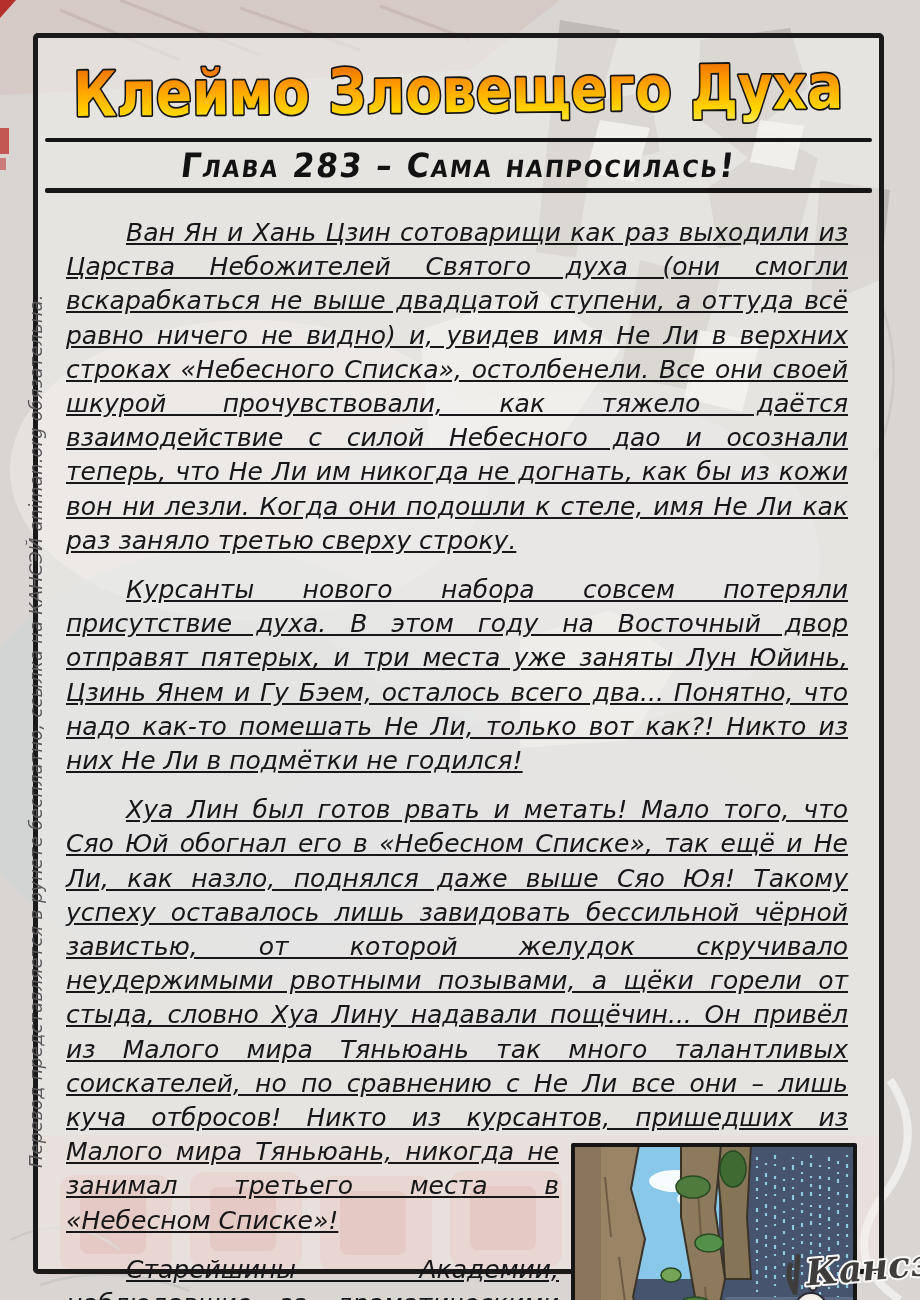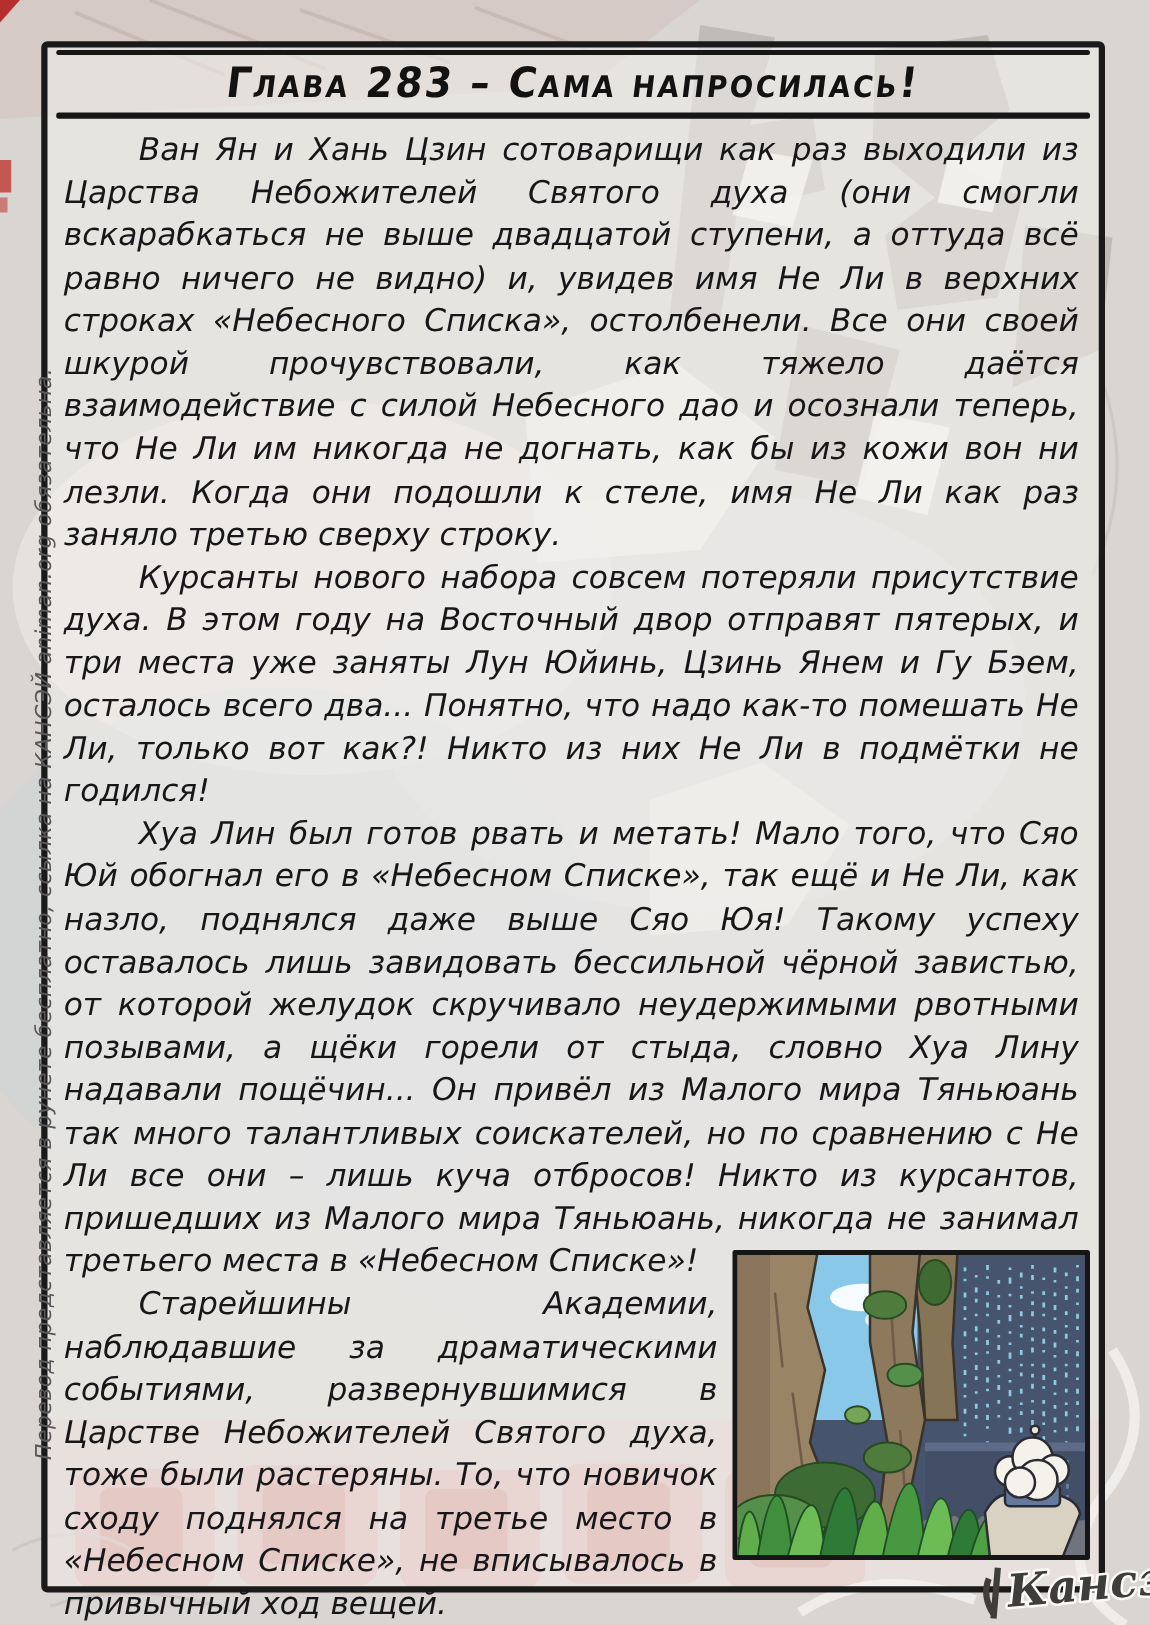--- a/index.html
+++ b/index.html
@@ -33,21 +33,21 @@
     letter-spacing:2px;
     transform:skewX(-7deg) scaleY(1.08);
   }
   .text-area{
     padding:8px 16px 0 13px;
     font-size:25px;line-height:34.2px;
     font-style:italic;
     text-align:justify;
     color:#17171a;
   }
-  .text-area p{margin:0;text-indent:60px;}
+  .text-area p{margin:15px;text-indent:60px;text-decoration:underline;}
   .panel-float{
     float:right;display:block;
     width:278px;height:240px;
     margin:8px -9px 2px 12px;
     border:4px solid #161616;border-radius:2px;
     background:#46536b;
     box-shadow:inset 0 0 0 2px rgba(255,255,255,.3);
     shape-margin:8px;
   }
   .panel-float svg{display:block;width:278px;height:240px;}
@@ -119,20 +119,33 @@
   </g>
   <g fill="none" stroke="#c6c3c0" stroke-width="2.5" opacity="0.7">
     <path d="M10,1240 q60,-30 110,10"></path>
     <path d="M40,1285 q70,-24 150,6"></path>
     <path d="M880,300 q30,80 -6,160"></path>
   </g>
 </svg>
 
 <div class="frame">
 
+  <div class="title-wrap">
+    <svg viewBox="0 0 841 92" preserveAspectRatio="xMidYMid meet">
+      <defs>
+        <linearGradient id="titleGrad" x1="0" y1="0" x2="0" y2="1">
+          <stop offset="0" stop-color="#e85d04"></stop>
+          <stop offset="0.45" stop-color="#ffa200"></stop>
+          <stop offset="0.78" stop-color="#ffd500"></stop>
+          <stop offset="1" stop-color="#ffe95e"></stop>
+        </linearGradient>
+      </defs>
+      <text class="title-text" x="420" y="68" text-anchor="middle" font-size="62" fill="url(#titleGrad)" textLength="770" lengthAdjust="spacingAndGlyphs" transform="rotate(-0.6 420 46)">Клеймо Зловещего Духа</text>
+    </svg>
+  </div>
 
   <div class="rule rule-thin"></div>
 
   <div class="chapter">Глава 283 – Сама напросилась!</div>
 
   <div class="rule rule-thick"></div>
 
   <div class="text-area">
     <p>Ван Ян и Хань Цзин сотоварищи как раз выходили из Царства Небожителей Святого духа (они смогли вскарабкаться не выше двадцатой ступени, а оттуда всё равно ничего не видно) и, увидев имя Не Ли в верхних строках «Небесного Списка», остолбенели. Все они своей шкурой прочувствовали, как тяжело даётся взаимодействие с силой Небесного дао и осознали теперь, что Не Ли им никогда не догнать, как бы из кожи вон ни лезли. Когда они подошли к стеле, имя Не Ли как раз заняло третью сверху строку.</p>
     <p>Курсанты нового набора совсем потеряли присутствие духа. В этом году на Восточный двор отправят пятерых, и три места уже заняты Лун Юйинь, Цзинь Янем и Гу Бэем, осталось всего два... Понятно, что надо как-то помешать Не Ли, только вот как?! Никто из них Не Ли в подмётки не годился!</p>

